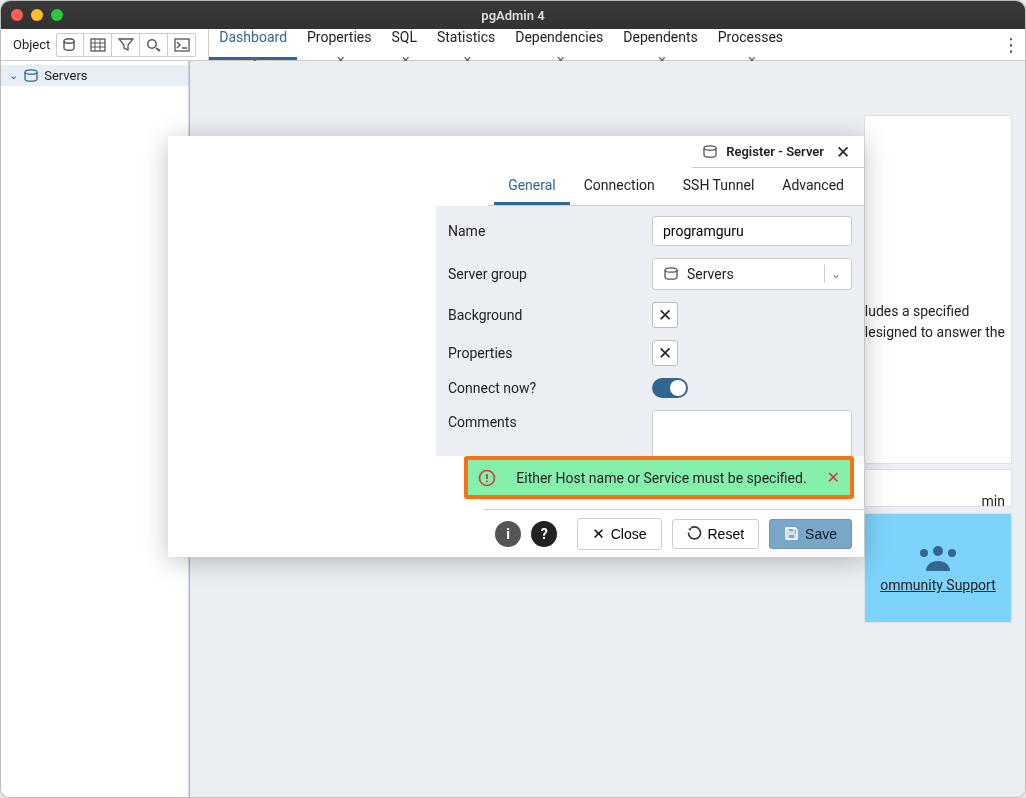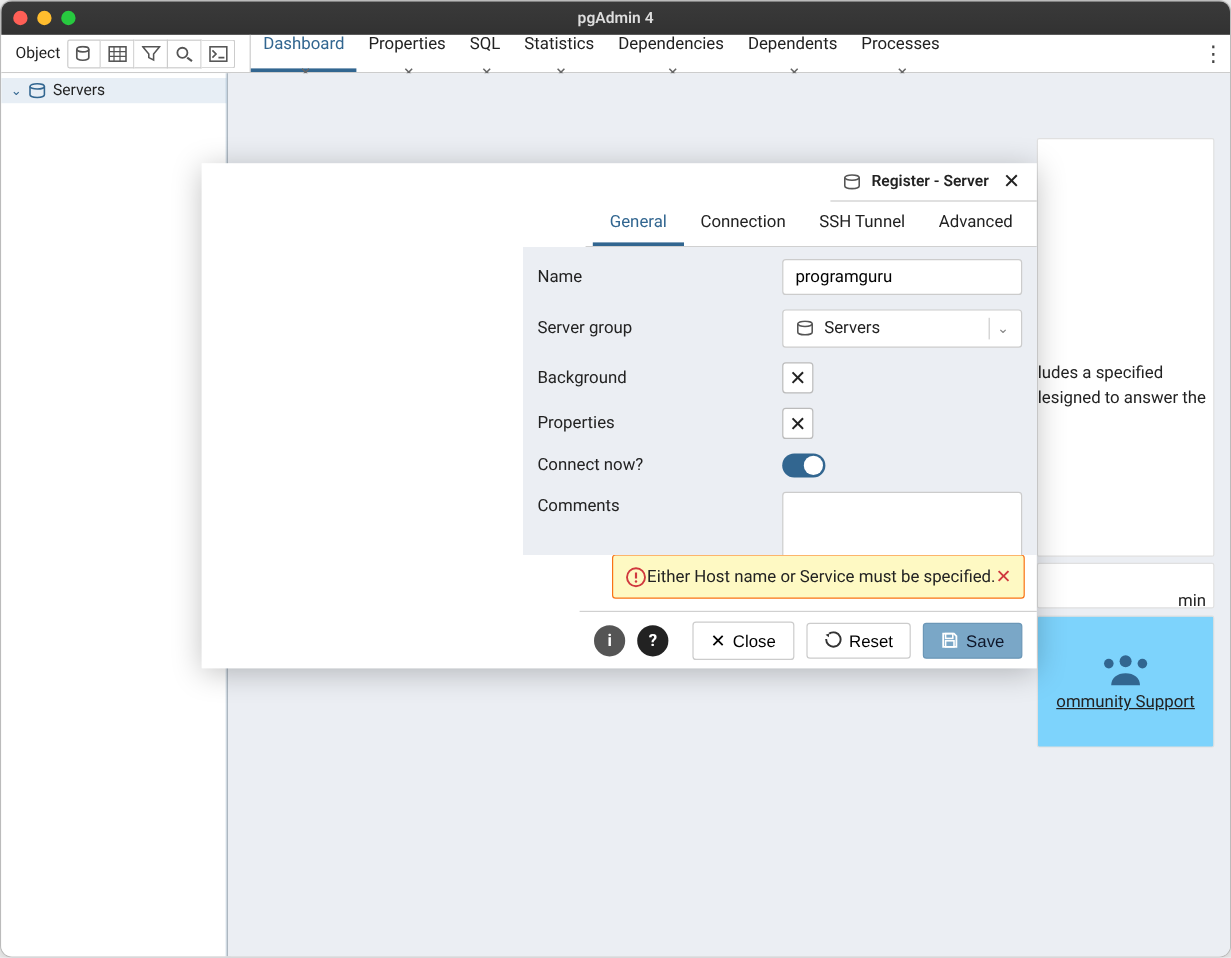--- a/index.html
+++ b/index.html
@@ -52,21 +52,21 @@
 .form-control { flex:1;margin-left:36px; }
 input[type=text], textarea, .select { width:100%; border:1px solid #ccc; border-radius:3px; background:#fff; padding:6px 10px; font-size:14px; font-family:inherit; }
 textarea { height:80px; resize:both; }
 .select { display:flex; align-items:center; justify-content:space-between; }
 .select-left { display:flex; align-items:center; gap:8px; }
 .select-sep { width:1px; height:18px; background:#ccc; margin-right:6px; }
 .chev-down { color:#888; font-size:12px; }
 .colorbox { width:26px; height:26px; border:1px solid #bbb; background:#fff; border-radius:3px; display:flex; align-items:center; justify-content:center; font-size:17px; cursor:pointer; }
 .toggle { width:36px; height:20px; border-radius:10px; background:#326690; position:relative; cursor:pointer; }
 .toggle-knob { position:absolute; width:16px; height:16px; border-radius:50%; background:#fff; top:2px; right:2px; }
-.error-bar { margin:0 10px 10px; border:1px solid #f97316; background:#fef9c3; border-radius:3px; padding:8px 10px; display:flex; align-items:center; gap:0; color:#222; font-size:14px; }
+.error-bar { margin:0 10px 10px; border:4px solid #f97316; background:#86efac; border-radius:3px; padding:8px 10px; display:flex; align-items:center; gap:20px; color:#222; font-size:14px; }
 .error-icon { color:#d0393e; }
 .error-close { margin-left:auto; color:#d0393e; cursor:pointer; font-size:16px; }
 .modal-footer { height:48px; border-top:1px solid #d0d0d0; display:flex; align-items:center; padding:0 12px; gap:10px; }
 .footer-icon { width:26px; height:26px; border-radius:50%; background:#555; color:#fff; display:flex; align-items:center; justify-content:center; font-size:14px; font-weight:700; cursor:pointer; }
 .footer-icon.q { background:#222; }
 .btn { border:1px solid #ccc; background:#fff; padding:6px 14px; border-radius:3px; cursor:pointer; display:flex; align-items:center; gap:6px; font-size:14px; }
 .btn.primary { background:#7aa7c7; border-color:#6b97b7; color:#0f172a; }
 .spacer { flex:1; }
 svg { display:block; }
 </style>

